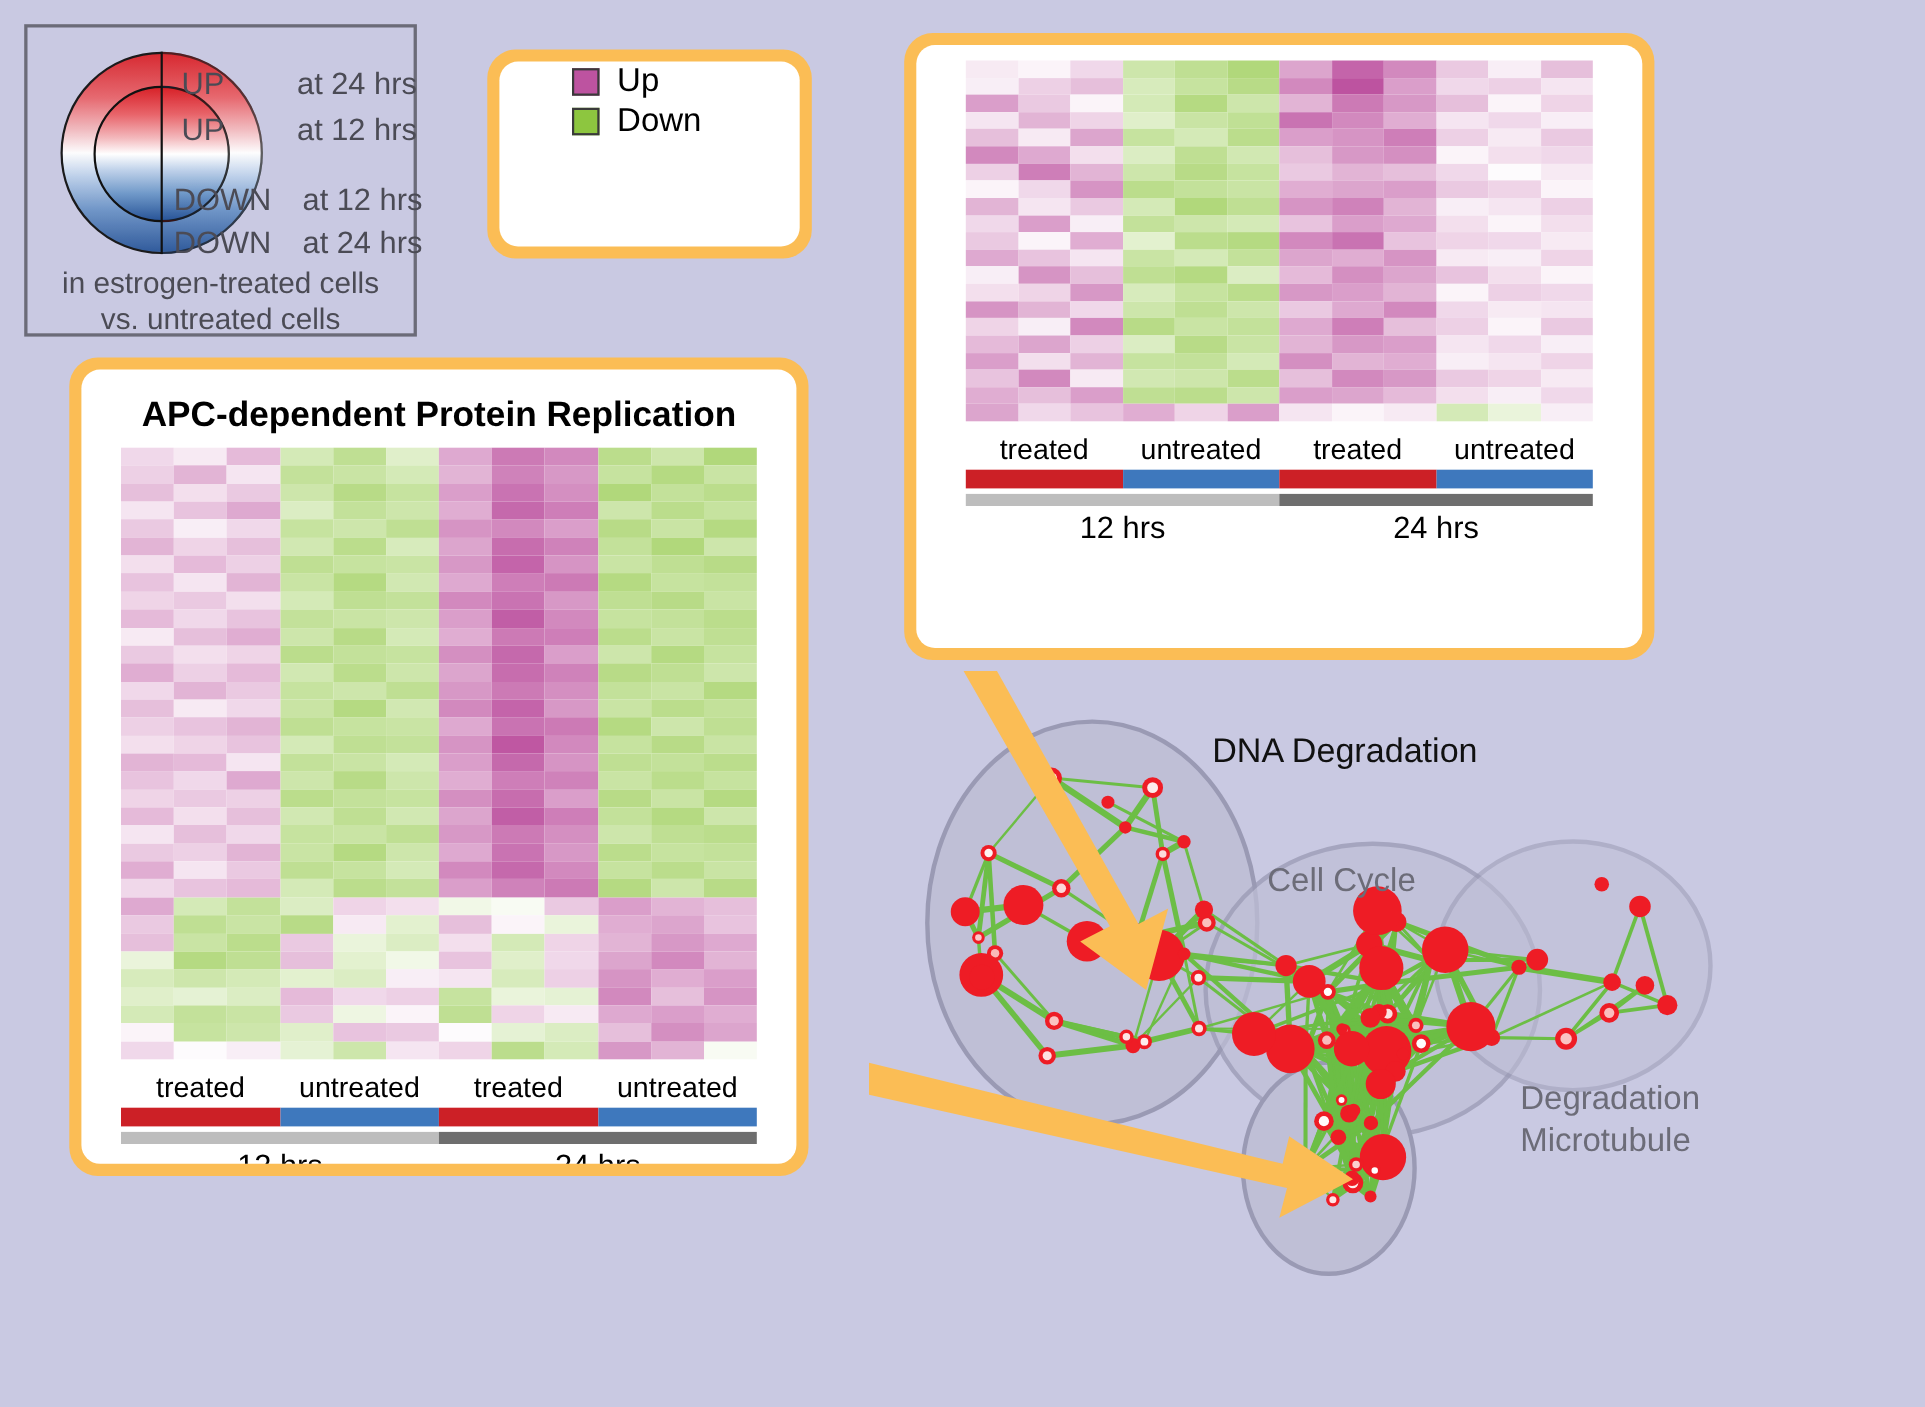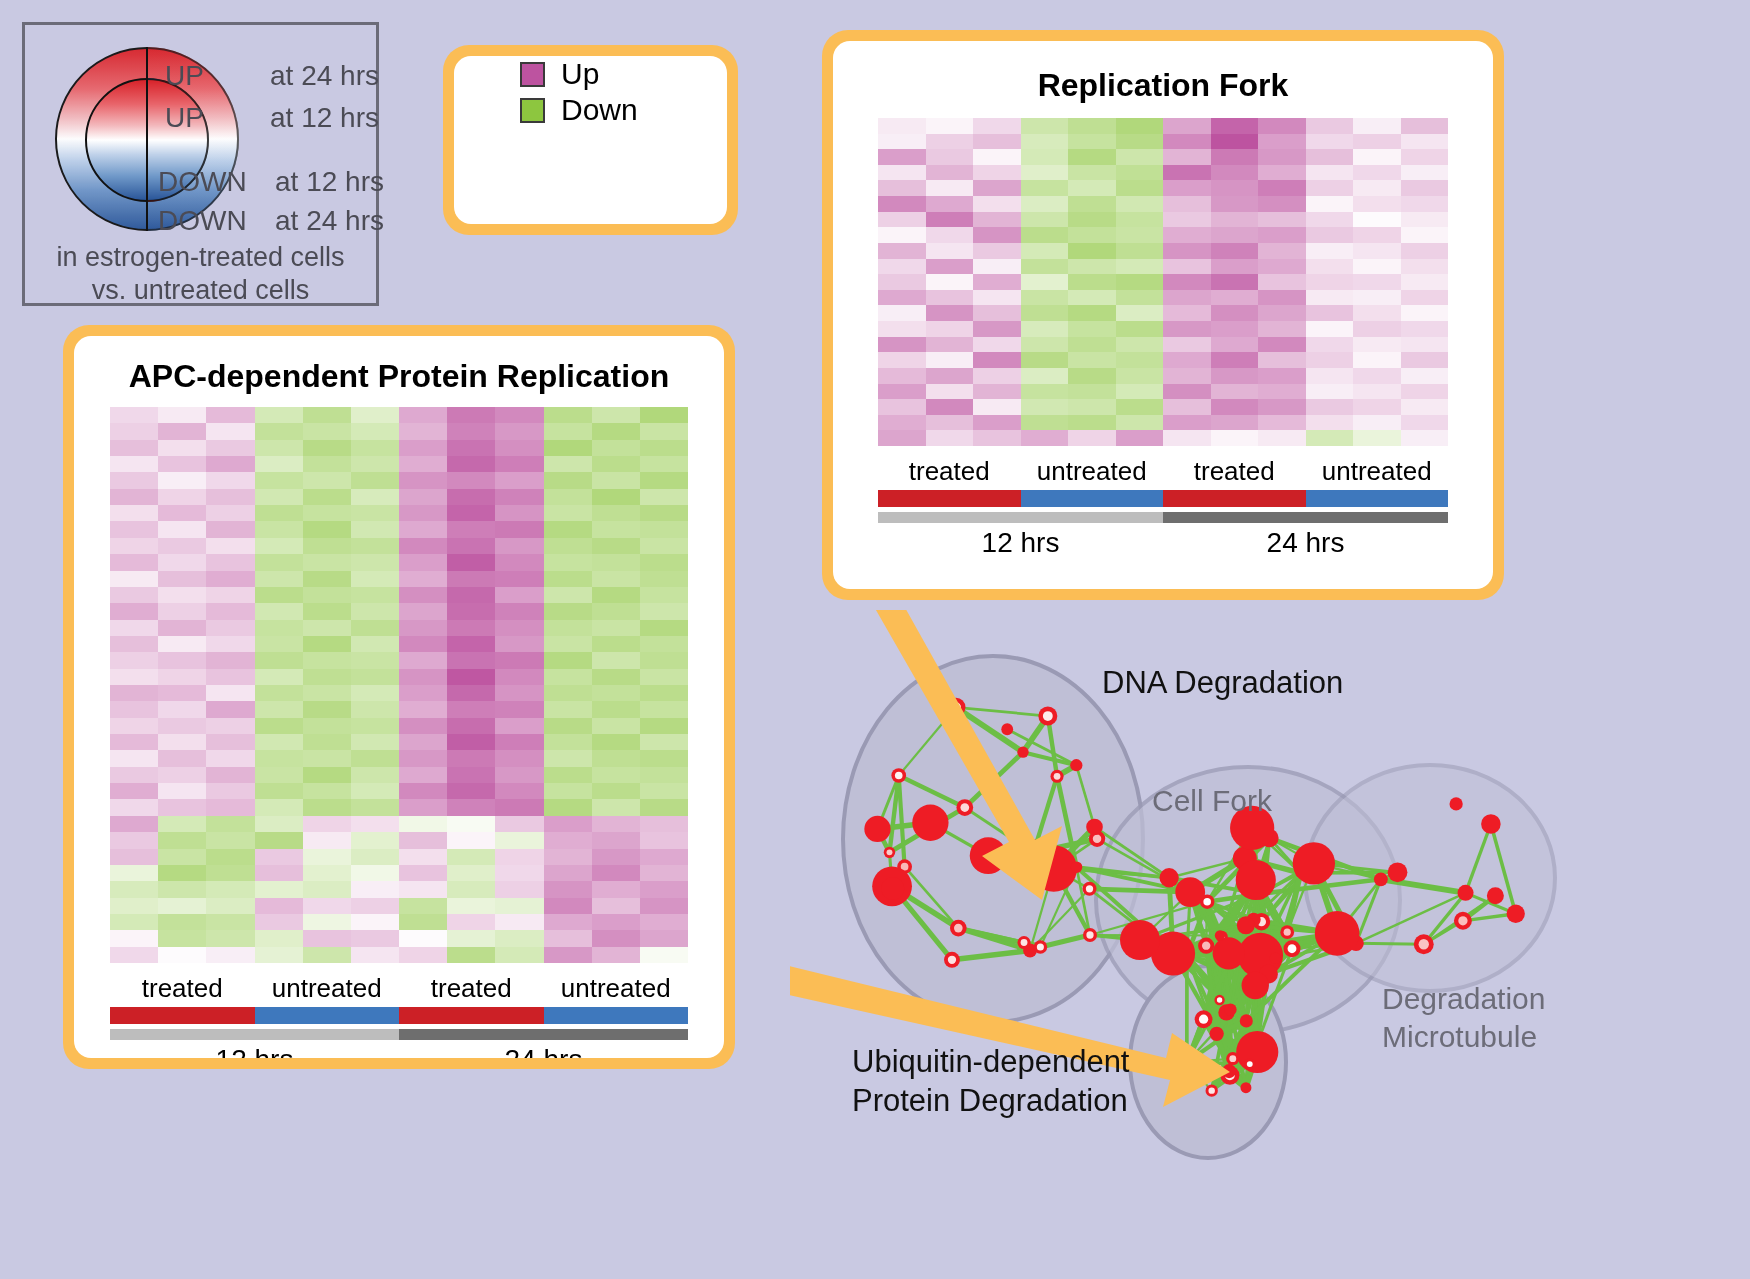--- a/index.html
+++ b/index.html
@@ -130,21 +130,20 @@
       </div>
       <div class="legend-row">
         <span class="legend-swatch" style="background:#8dc63f;"></span>
         <span class="legend-text">Down</span>
       </div>
     </div>
   </div>
 
   <div class="card" id="rf-card">
     <div class="card-inner">
-      <div class="panel-title">Replication Fork</div>
       <div class="heat" id="rf-heat" style="width: 570px; height: 328px; margin-top: 14px; grid-template-columns: repeat(12, 1fr); grid-template-rows: repeat(21, 1fr);">
           <div style="background: rgb(247, 234, 243);"></div>
           <div style="background: rgb(251, 244, 249);"></div>
           <div style="background: rgb(240, 216, 234);"></div>
           <div style="background: rgb(205, 230, 171);"></div>
           <div style="background: rgb(191, 223, 147);"></div>
           <div style="background: rgb(177, 216, 123);"></div>
           <div style="background: rgb(220, 165, 205);"></div>
           <div style="background: rgb(196, 100, 170);"></div>
           <div style="background: rgb(210, 137, 190);"></div>
@@ -1517,23 +1516,19 @@
           <circle cx="300" cy="325" r="3.64" fill="rgb(253,228,228)"></circle>
         </g>
       </g>
     <g id="net-arrows">
       <path d="M 20 -115 L 52 -115 L 245 230 L 272 216 L 252 290 L 192 246 L 219 232 Z" fill="#fbbd55"></path>
       <path d="M -50 344 L -50 374 L 380 470 L 373 497 L 440 462 L 382 423 L 376 448 Z" fill="#fbbd55"></path>
     </g>
   </svg>
 
   <div class="net-label" id="lbl-dna">DNA Degradation</div>
-  <div class="net-label" id="lbl-cc">Cell Fork</div>
+  <div class="net-label" id="lbl-cc">Cell Cycle</div>
   <div class="net-label" id="lbl-mt">
     <div>Degradation</div>
     <div>Microtubule</div>
   </div>
-  <div class="net-label" id="lbl-ub">
-    <div>Ubiquitin-dependent</div>
-    <div>Protein Degradation</div>
-  </div>
 
 </div>
 
 </body></html>

